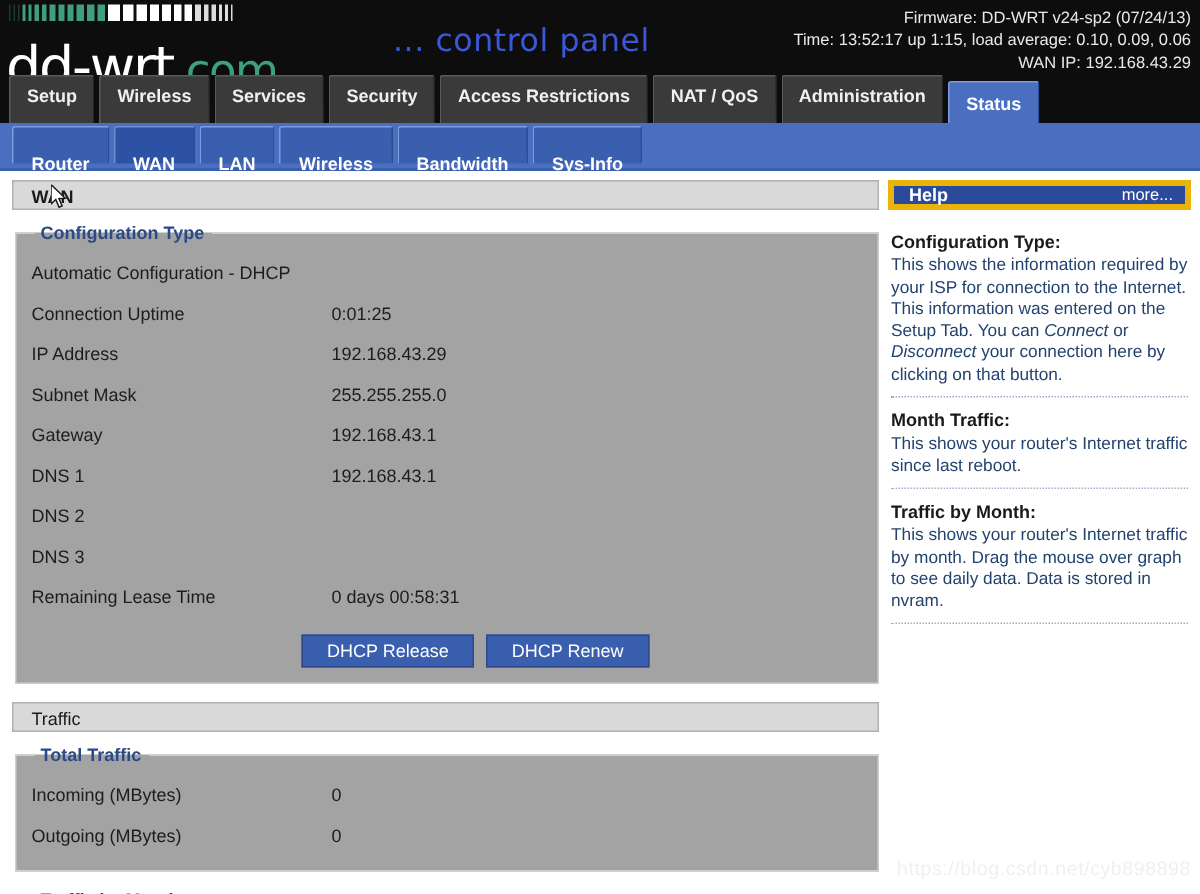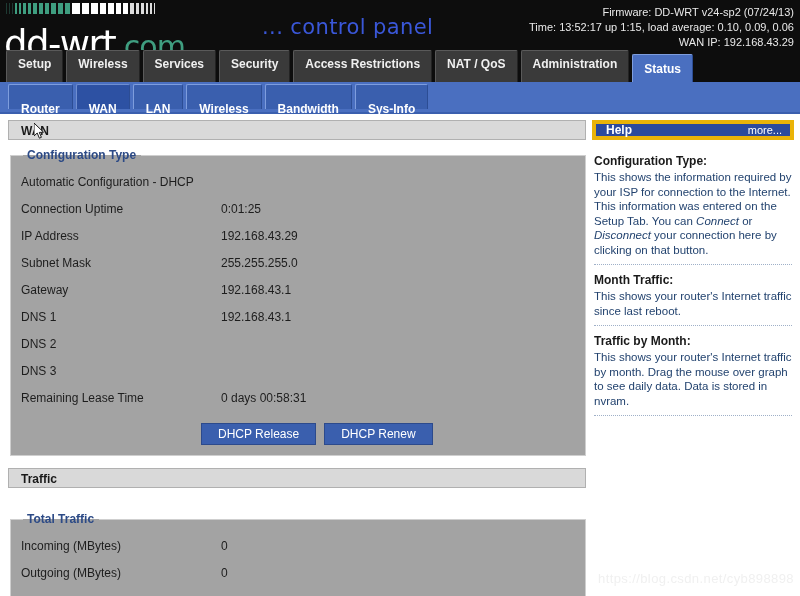--- a/index.html
+++ b/index.html
@@ -214,24 +214,24 @@
     cursor: pointer;
     font-family: "Liberation Sans", sans-serif;
   }
 
   .section-title {
     height: 20px;
     line-height: 20px;
     background: #d9d9d9;
     border: 1px solid #b0b0b0;
     font-size: 12px;
-    font-weight: bold;
+    font-weight: normal;
     color: #1a1a1a;
     padding-left: 12px;
-    margin-bottom: 24px;
+    margin-bottom: 8px;
   }
 
   
   .help-head {
     height: 20px;
     background: #2c4a9c;
     border: 4px solid #eab308;
     display: flex;
     align-items: center;
     justify-content: space-between;

